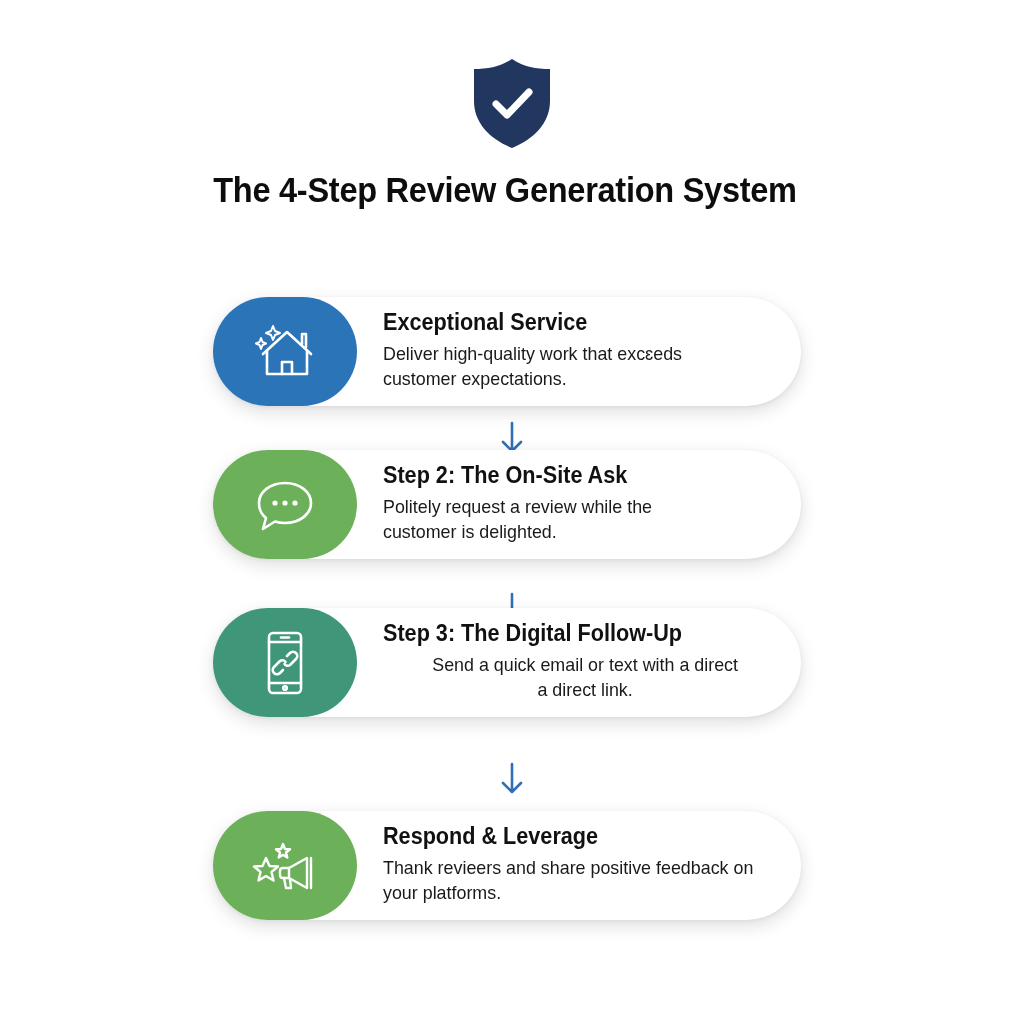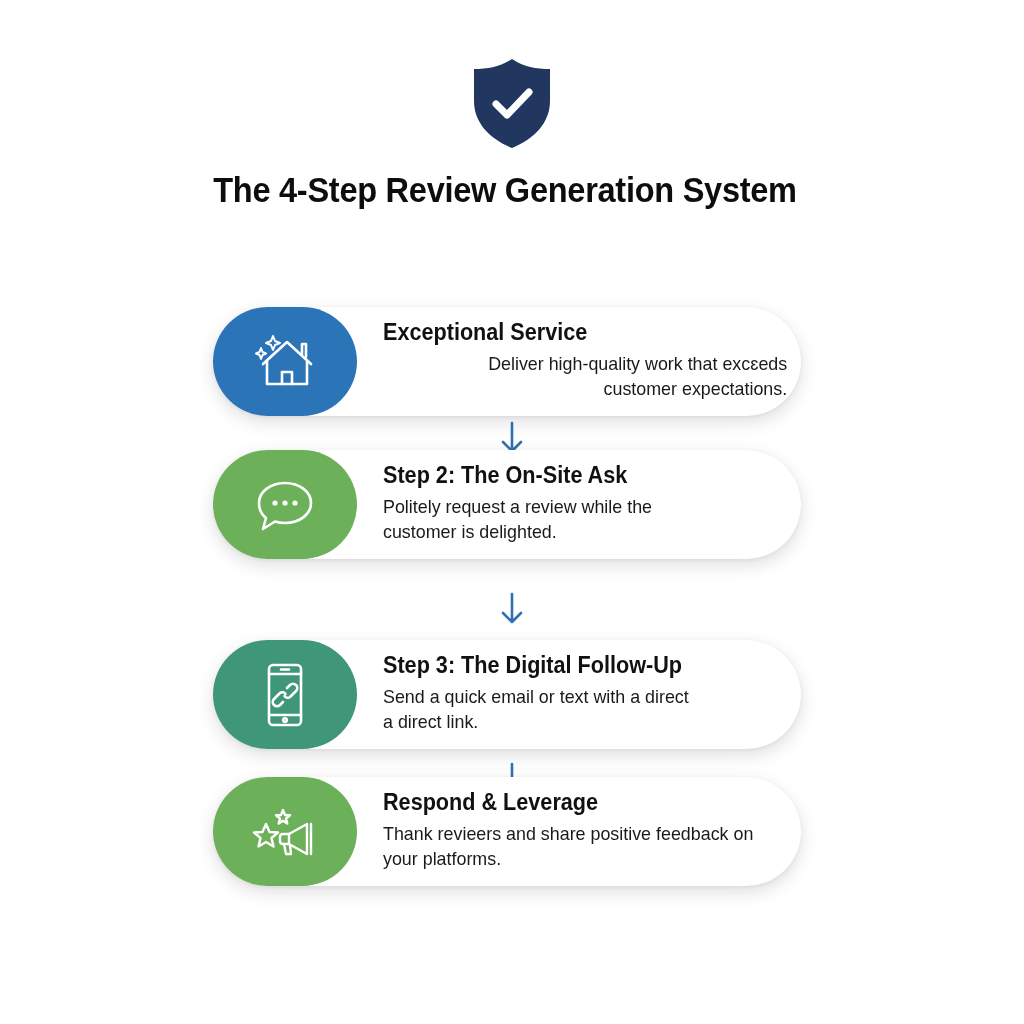--- a/index.html
+++ b/index.html
@@ -35,21 +35,21 @@
 </head>
 <body>
 
 <svg class="shield" viewBox="0 0 80 92">
   <path d="M40 2 C52 10 64 12 78 12 L78 44 C78 66 62 82 40 91 C18 82 2 66 2 44 L2 12 C16 12 28 10 40 2 Z" fill="#22375f"></path>
   <path d="M24 47 L35 58 L57 35" fill="none" stroke="#fff" stroke-width="7" stroke-linecap="round" stroke-linejoin="round"></path>
 </svg>
 
 <div class="title">The 4-Step Review Generation System</div>
 
-<div class="card" style="top:307px;text-align:right;">
+<div class="card" style="top:297px;">
   <div class="pill" style="background:#2b74b8;">
     <svg viewBox="0 0 72 72" fill="none" stroke="#fff" stroke-width="2.6" stroke-linejoin="round" stroke-linecap="round">
       <path d="M14 38 L38 16 L62 38"></path>
       <path d="M18 35 L18 58 L58 58 L58 35"></path>
       <path d="M33 58 L33 46 L43 46 L43 58"></path>
       <path d="M53 28 L53 18 L57 18 L57 31"></path>
       <path d="M24 10 L26 15 L31 17 L26 19 L24 24 L22 19 L17 17 L22 15 Z" stroke-width="2"></path>
       <path d="M12 22 L13.5 26 L17 27.5 L13.5 29 L12 33 L10.5 29 L7 27.5 L10.5 26 Z" stroke-width="2"></path>
     </svg>
   </div>
@@ -77,21 +77,21 @@
   <div class="card-desc">
     <div>Politely request a review while the</div>
     <div>customer is delighted.</div>
   </div>
 </div>
 
 <svg class="arrow" style="top:592px;" viewBox="0 0 26 34">
   <path d="M13 2 L13 30 M4 21 L13 30 L22 21" fill="none" stroke="#2f6fb5" stroke-width="2.6" stroke-linecap="round" stroke-linejoin="round"></path>
 </svg>
 
-<div class="card" style="top:640px;">
+<div class="card" style="top:608px;text-align:center;">
   <div class="pill" style="background:#3f9678;">
     <svg viewBox="0 0 72 72" fill="none" stroke="#fff" stroke-width="2.6" stroke-linejoin="round" stroke-linecap="round">
       <rect x="20" y="6" width="32" height="60" rx="4"></rect>
       <path d="M20 15 L52 15 M20 56 L52 56"></path>
       <path d="M32 10.5 L40 10.5"></path>
       <circle cx="36" cy="61" r="1.8"></circle>
       <path d="M38 29 L41 26 A4 4 0 0 1 47 32 L41 38 A4 4 0 0 1 35.5 37"></path>
       <path d="M34 43 L31 46 A4 4 0 0 1 25 40 L31 34 A4 4 0 0 1 36.5 35"></path>
     </svg>
   </div>
@@ -99,21 +99,21 @@
   <div class="card-desc">
     <div>Send a quick email or text with a direct</div>
     <div>a direct link.</div>
   </div>
 </div>
 
 <svg class="arrow" style="top:762px;" viewBox="0 0 26 34">
   <path d="M13 2 L13 30 M4 21 L13 30 L22 21" fill="none" stroke="#2f6fb5" stroke-width="2.6" stroke-linecap="round" stroke-linejoin="round"></path>
 </svg>
 
-<div class="card" style="top:777px;">
+<div class="card" style="top:811px;">
   <div class="pill" style="background:#6cb05a;">
     <svg viewBox="0 0 72 72" fill="none" stroke="#fff" stroke-width="2.4" stroke-linejoin="round" stroke-linecap="round">
       <path d="M17 28 L20.5 36 L29 36.5 L22.5 42 L24.5 50.5 L17 46 L9.5 50.5 L11.5 42 L5 36.5 L13.5 36 Z"></path>
       <path d="M34 14 L36 19 L41 19.3 L37 22.5 L38.3 27.5 L34 24.8 L29.7 27.5 L31 22.5 L27 19.3 L32 19 Z"></path>
       <path d="M40 38 L58 28 L58 58 L40 48 Z"></path>
       <path d="M40 38 L34 38 Q31 38 31 41 L31 45 Q31 48 34 48 L40 48"></path>
       <path d="M35 48 L37 58 L42 58 L41 49"></path>
       <path d="M62 28 L62 58"></path>
     </svg>
   </div>

